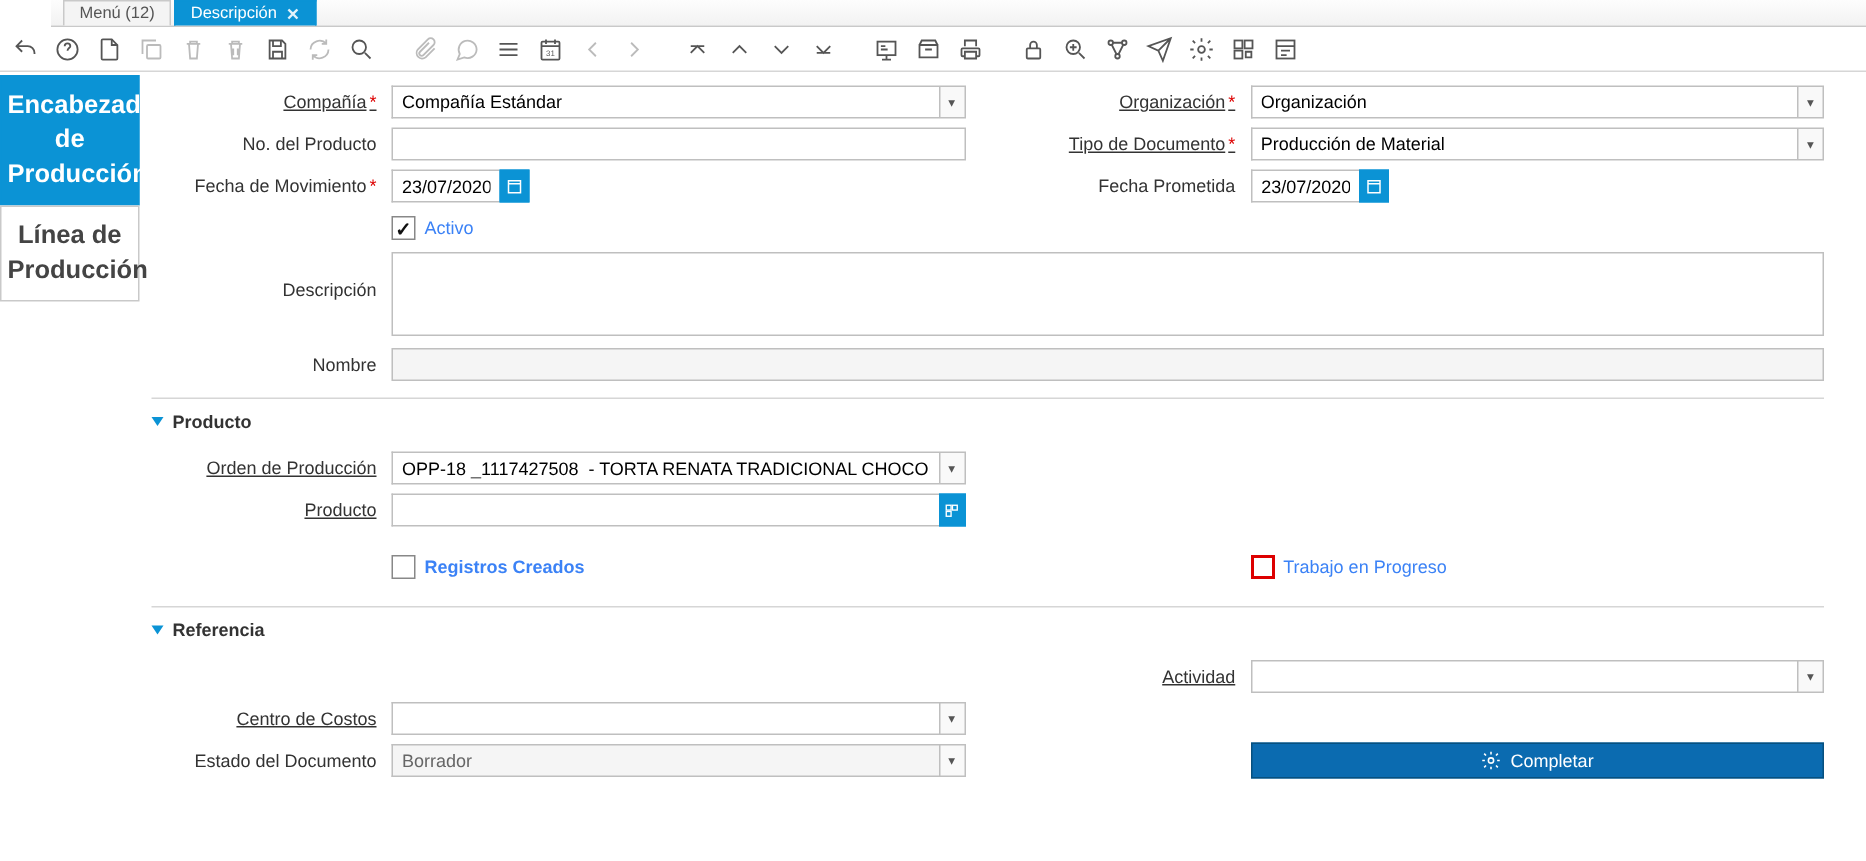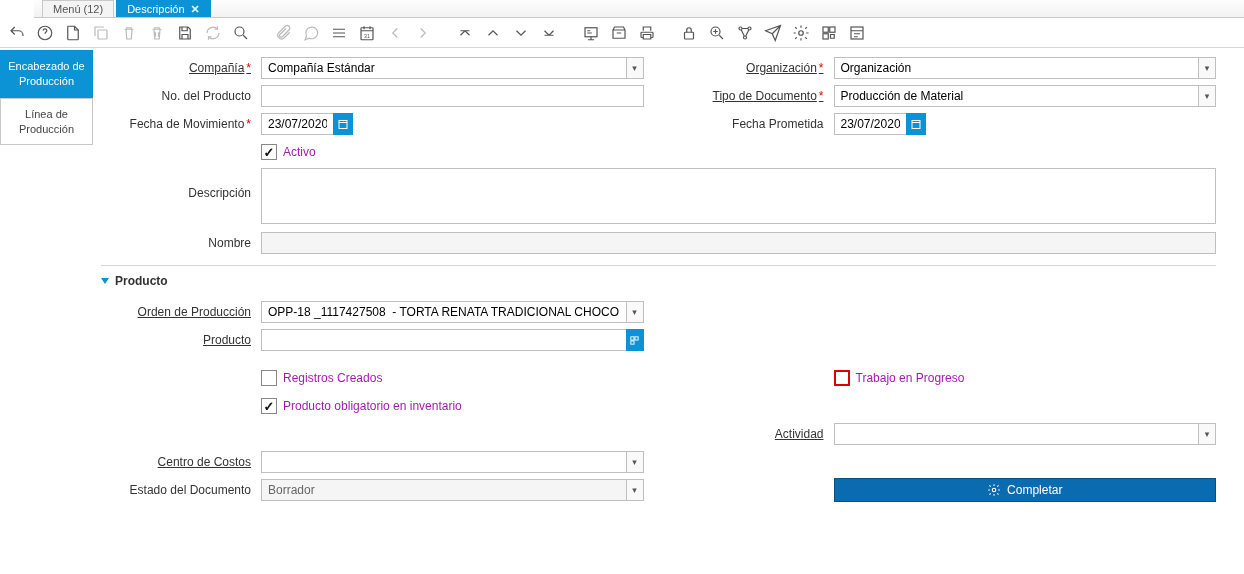--- a/index.html
+++ b/index.html
@@ -14,21 +14,21 @@
 
 .toolbar { height: 30px; border-bottom: 1px solid #d6d6d6; display: flex; align-items: center; padding: 0 6px; gap: 6px; }
 .tbbtn { width: 22px; height: 22px; display: flex; align-items: center; justify-content: center; color: #555; cursor: pointer; }
 .tbbtn svg { width: 18px; height: 18px; stroke: #555; fill: none; stroke-width: 1.6; }
 .tbbtn.dim svg { stroke: #bbb; }
 .tb-sep { width: 8px; }
 
 
 .bodywrap { display: flex; height: calc(100% - 48px); }
 .sidebar { width: 93px; display: flex; flex-direction: column; align-items: stretch; padding-top: 2px; }
-.sidetab { border: 1px solid #c9c9c9; padding: 8px 4px; text-align: center; font-size: 11px; color: #444; margin-bottom: 0; cursor: pointer; background: #fff; line-height: 1.35; }
+.sidetab { border: 1px solid #c9c9c9; padding: 8px 4px; text-align: center; font-size: 17px; color: #444; margin-bottom: 0; cursor: pointer; background: #fff; line-height: 1.35; font-weight: bold; }
 .sidetab.active { background: #0b93d5; color: #fff; border-color: #0b93d5; }
 
 .form-area { flex: 1; overflow-y: auto; padding: 8px 28px 18px 8px; }
 
 
 .row { display: flex; align-items: center; margin-bottom: 4px; min-height: 24px; }
 .row.tall { align-items: flex-start; min-height: 56px; }
 .lbl { width: 160px; text-align: right; padding-right: 10px; font-size: 12px; color: #333; white-space: nowrap; }
 .lbl.link { text-decoration: underline; }
 .req { color: #d00; margin-left: 2px; }
@@ -47,21 +47,21 @@
 .combo { position: relative; display: flex; }
 .combo input { flex: 1; border-right: none; }
 .combo .cbtn { width: 18px; height: 22px; border: 1px solid #bfbfbf; display: flex; align-items: center; justify-content: center; background: #f9f9f9; font-size: 9px; color: #555; cursor: pointer; }
 .combo .cbtn.blue { background: #0b93d5; color: #fff; border-color: #0b93d5; }
 .datebox { display: flex; width: 92px; }
 .datebox input { flex: 1; border-right: none; }
 .datebox .cal { width: 20px; height: 22px; background: #0b93d5; display: flex; align-items: center; justify-content: center; border: 1px solid #0b93d5; cursor: pointer; }
 .datebox .cal svg { width: 12px; height: 12px; stroke: #fff; fill: none; stroke-width: 2; }
 
 
-.chk { display: flex; align-items: center; gap: 6px; font-size: 12px; color: #a21caf; }
+.chk { display: flex; align-items: center; gap: 6px; font-size: 12px; color: #3b82f6; }
 .chk .box { width: 16px; height: 16px; border: 1px solid #888; display: flex; align-items: center; justify-content: center; background: #fff; }
 .chk .box.checked::after { content: "✓"; font-size: 13px; font-weight: bold; color: #111; }
 .chk .box.red { border: 2px solid #d00; }
 
 
 .sect { display: flex; align-items: center; gap: 6px; border-top: 1px solid #d6d6d6; padding: 8px 0 6px 0; margin-top: 10px; margin-bottom: 6px; }
 .sect .tri { width: 0; height: 0; border-left: 4px solid transparent; border-right: 4px solid transparent; border-top: 6px solid #0b93d5; }
 .sect .stitle { font-weight: bold; font-size: 12px; color: #333; }
 
 
@@ -370,54 +370,49 @@
               <div class="cbtn blue">
                 <svg viewBox="0 0 24 24" width="11" height="11" stroke="#fff" fill="none" stroke-width="2">
                     <rect x="4" y="4" width="7" height="7"></rect>
                     <rect x="13" y="4" width="7" height="7"></rect>
                     <rect x="4" y="13" width="7" height="7"></rect>
                   </svg>
               </div>
             </div>
           </div>
         </div>
-        <div class="row" style="margin-top:14px;">
+        <div class="row" style="margin-top:14px;font-weight:bold;">
           <div class="lbl"></div>
           <div class="ctl">
             <label class="chk">
               <span class="box"></span>
               <span>Registros Creados</span>
             </label>
           </div>
         </div>
-        <div class="row">
-          <div class="lbl"></div>
-          <div class="ctl">
-            <label class="chk">
-              <span class="box checked"></span>
-              <span>Producto obligatorio en inventario</span>
-            </label>
-          </div>
-        </div>
       </div>
       <div class="col">
         <div class="row"></div>
         <div class="row"></div>
         <div class="row" style="margin-top:14px;">
           <div class="lbl"></div>
           <div class="ctl">
             <label class="chk">
               <span class="box red"></span>
               <span>Trabajo en Progreso</span>
             </label>
           </div>
         </div>
       </div>
     </div>
 
+    <div class="sect">
+      <span class="tri"></span>
+      <span class="stitle">Referencia</span>
+    </div>
 
     <div class="cols">
       <div class="col">
         <div class="row" style="min-height:24px;"></div>
         <div class="row">
           <div class="lbl link">Centro de Costos</div>
           <div class="ctl">
             <div class="combo">
               <input type="text" value="" style="">
               <div class="cbtn">▾</div>

